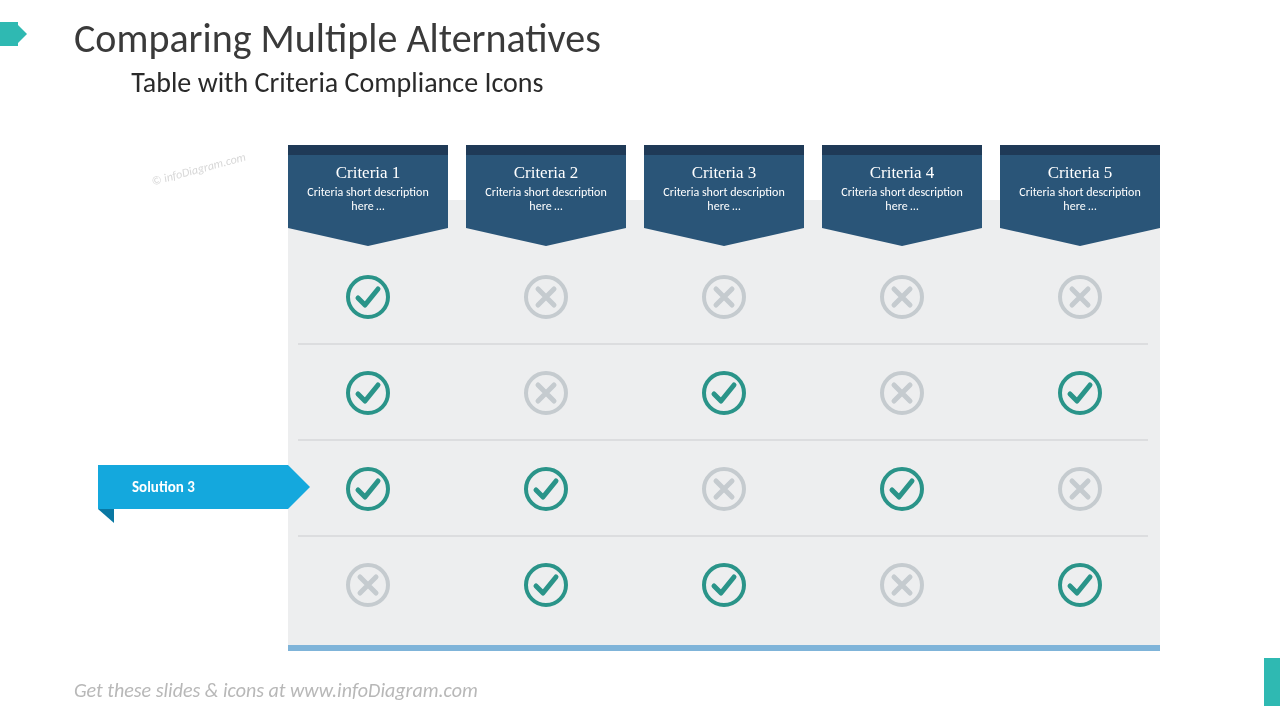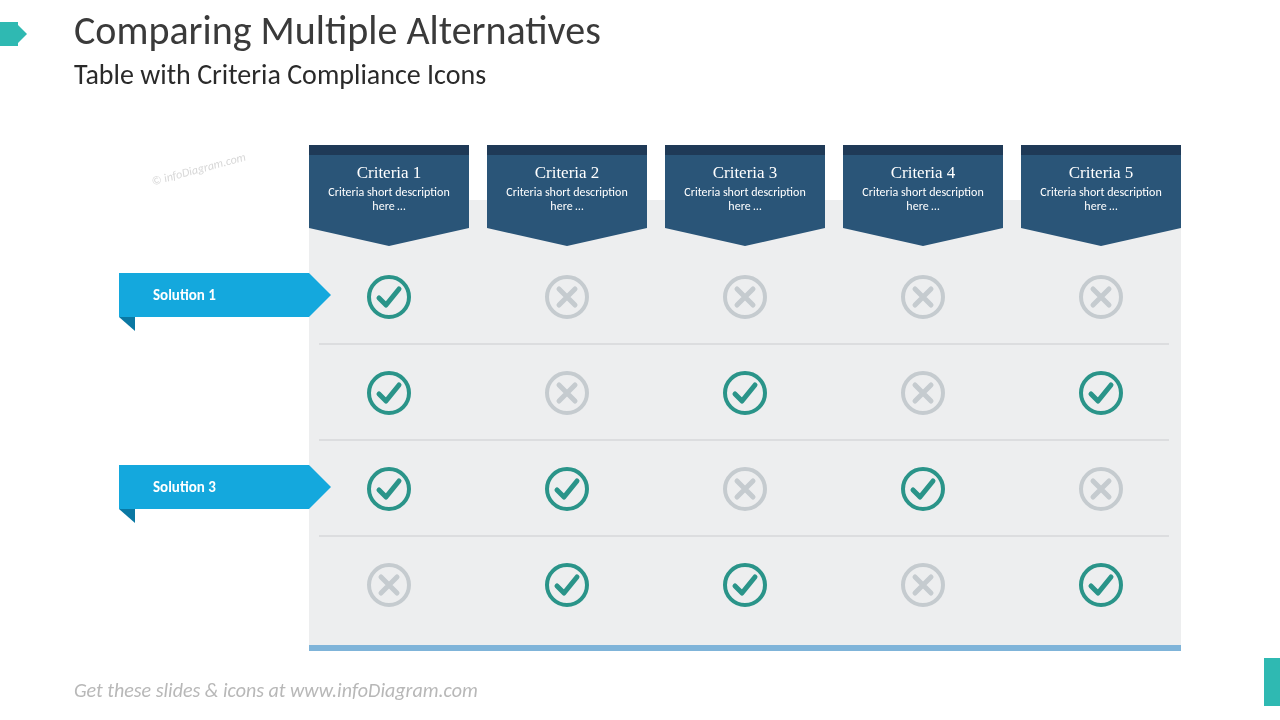--- a/index.html
+++ b/index.html
@@ -1,25 +1,25 @@
 <!DOCTYPE html>
 <html><head>
 <meta charset="utf-8">
 <style>
   *{box-sizing:border-box;margin:0;padding:0;}
   body{width:1280px;height:720px;font-family:"Segoe UI",Calibri,Arial,sans-serif;background:#fff;position:relative;overflow:hidden;}
   .edge-marker{position:absolute;left:0;top:22px;width:18px;height:24px;background:#2fb9b2;}
   .edge-marker:after{content:"";position:absolute;right:-12px;top:0;border-top:12px solid transparent;border-bottom:12px solid transparent;border-left:12px solid #fff;}
   .edge-marker:before{content:"";position:absolute;right:-9px;top:3px;border-top:9px solid transparent;border-bottom:9px solid transparent;border-left:9px solid #2fb9b2;z-index:1;}
   .edge-marker-r{position:absolute;right:0;bottom:14px;width:16px;height:48px;background:#2fb9b2;}
-  .titles{position:absolute;left:74px;top:6px;}
+  .titles{position:absolute;left:74px;top:14px;text-align:center;}
   .title{font-size:40px;color:#3a3a3a;font-weight:400;}
   .subtitle{font-size:28px;color:#2a2a2a;font-weight:400;margin-top:2px;}
   .watermark{position:absolute;transform:rotate(-15deg);color:#d8d8d8;font-size:12px;font-style:italic;}
-  .stage{position:absolute;left:138px;top:145px;width:1030px;height:500px;margin-left:21px;}
+  .stage{position:absolute;left:138px;top:145px;width:1030px;height:500px;}
   .bgpanel{position:absolute;left:150px;top:55px;width:872px;height:445px;background:#edeeef;}
   .bgpanel:after{content:"";position:absolute;left:0;right:0;bottom:-6px;height:6px;background:#7fb4d9;}
   .criteria-row{position:absolute;left:150px;top:0;width:872px;height:86px;display:flex;justify-content:space-between;}
   .crit{width:160px;position:relative;text-align:center;color:#fff;}
   .crit-top{height:10px;background:#1f3a57;}
   .crit-body{background:#2a5578;padding:8px 10px 14px;position:relative;}
   .crit-body:after{content:"";position:absolute;left:0;bottom:-18px;border-left:80px solid transparent;border-right:80px solid transparent;border-top:18px solid #2a5578;}
   .crit-title{font-size:17px;font-family:Georgia,serif;}
   .crit-desc{font-size:12px;line-height:1.2;margin-top:2px;}
   .rows{position:absolute;left:0;top:104px;width:100%;}
@@ -83,24 +83,20 @@
         <div class="crit-top"></div>
         <div class="crit-body">
           <div class="crit-title">Criteria 5</div>
           <div class="crit-desc">Criteria short description here …</div>
         </div>
       </div>
     </div>
 
   <div class="rows" id="rows">
       <div class="rowline">
-        <div class="sol-wrap">
-          <div class="sol-fold"></div>
-          <div class="sol-arrow">Solution 1</div>
-        </div>
         <div class="cells">
           <div class="cell">
             <svg class="ic" viewBox="0 0 48 48">
               <circle cx="24" cy="24" r="20" fill="none" stroke="#2a9489" stroke-width="4"></circle>
               <path d="M14 25 L21 32 L34 16" fill="none" stroke="#2a9489" stroke-width="5" stroke-linecap="round" stroke-linejoin="round"></path>
             </svg>
           </div>
           <div class="cell">
             <svg class="ic" viewBox="0 0 48 48">
               <circle cx="24" cy="24" r="20" fill="none" stroke="#c5cbcf" stroke-width="4"></circle>

